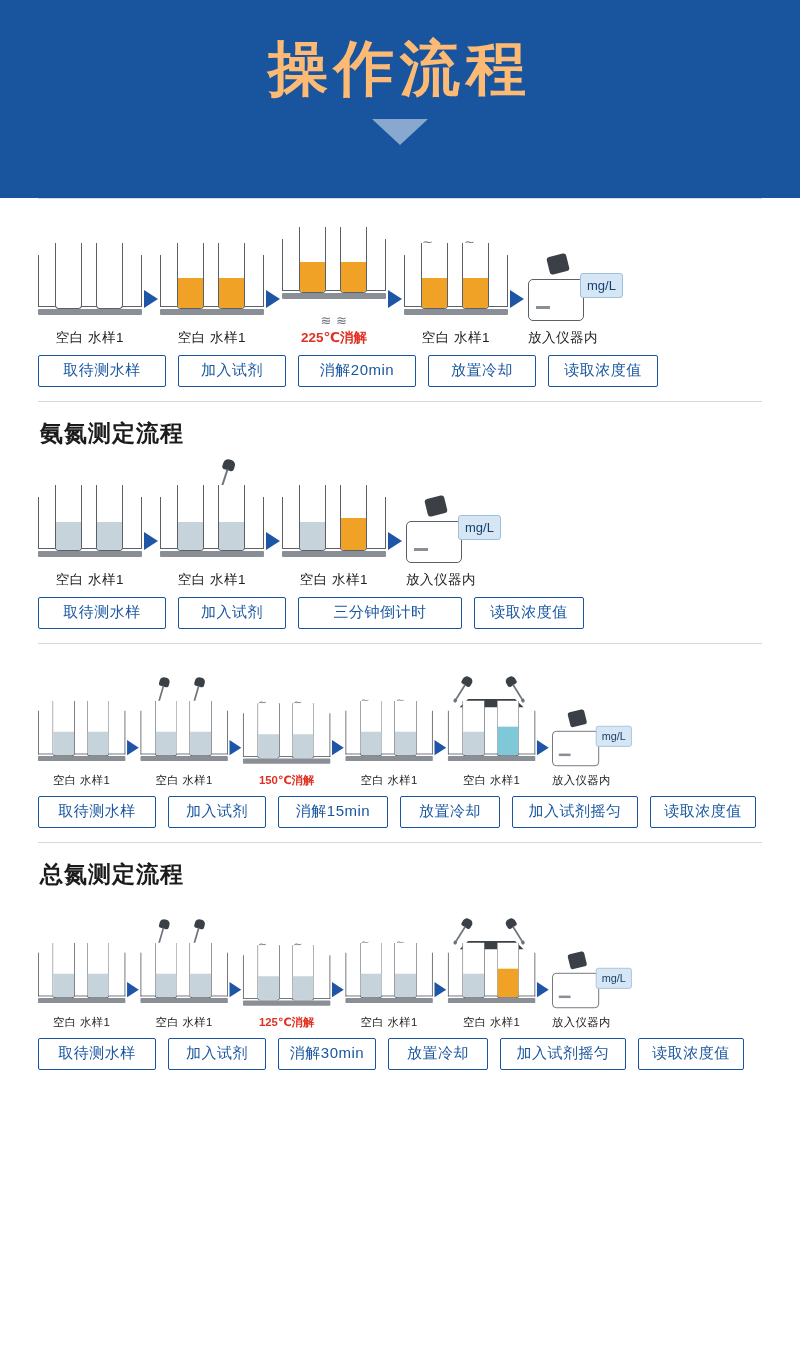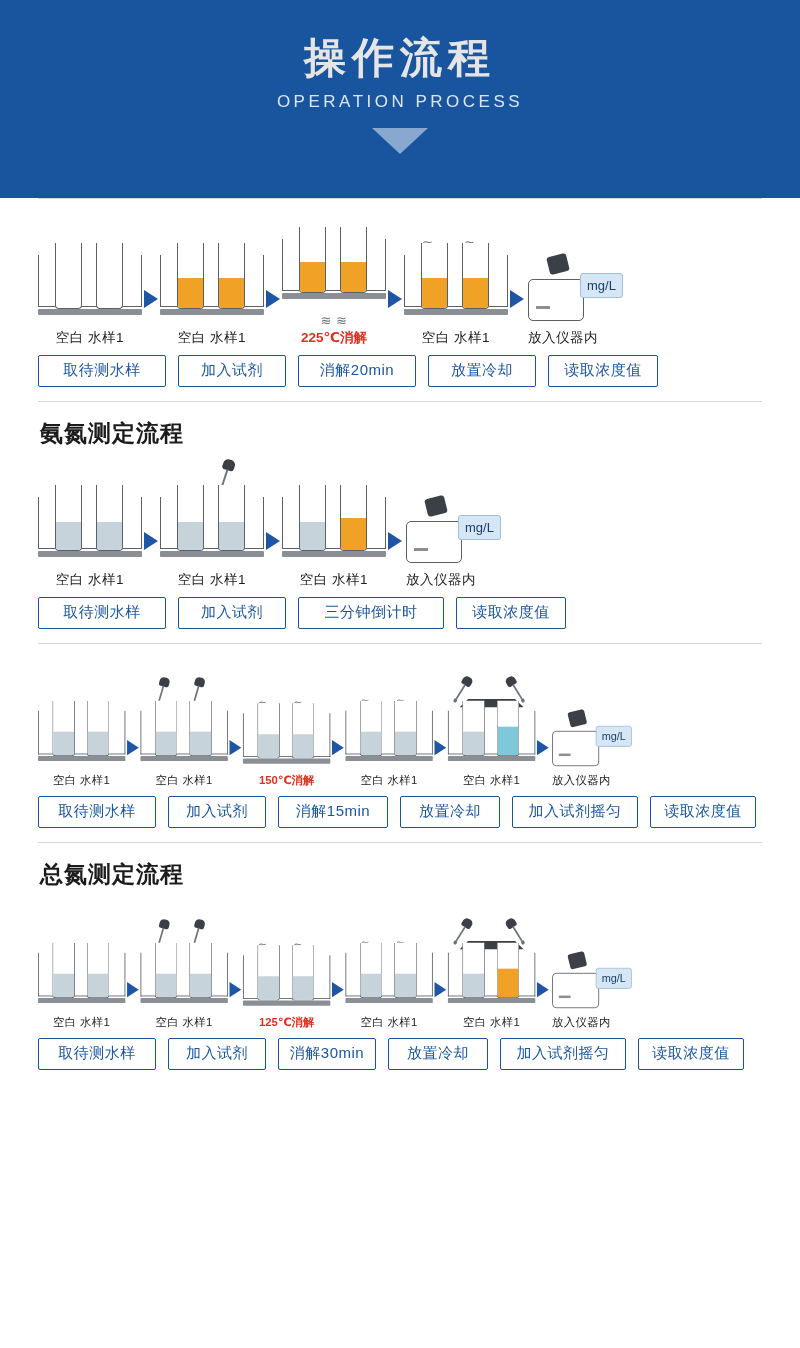--- a/index.html
+++ b/index.html
@@ -23,22 +23,22 @@
     height: 198px;
     background: #19559f;
     position: relative;
     display: flex;
     flex-direction: column;
     align-items: center;
     justify-content: flex-start;
     padding-top: 34px;
   }
   .banner-title {
-    color: #e5e5e5;
-    font-size: 42px;
+    color: #fdba74;
+    font-size: 60px;
     font-weight: bold;
     letter-spacing: 6px;
     line-height: 1.15;
     text-align: center;
   }
   .banner-sub {
     color: #dce6f3;
     font-size: 17px;
     letter-spacing: 3.5px;
     margin-top: 10px;
@@ -265,21 +265,20 @@
     border-bottom: 10px solid #3b3f46;
   }
 </style>
 </head>
 <body>
 
 <div class="page">
 
   <div class="banner">
     <div class="banner-title">操作流程</div>
-    <div class="banner-sub">OPERATION PROCESS</div>
     <svg class="banner-arrow" viewBox="0 0 56 26">
       <polygon points="0,0 56,0 28,26" fill="#88a8cf"></polygon>
     </svg>
   </div>
 
 
   <div class="content">
 
     <div class="section">
 
@@ -473,21 +472,21 @@
           <div class="caption">放入仪器内</div>
         </div>
 
       </div>
 
       <div class="label-row">
         <div class="label" style="width:128px">取待测水样</div>
         <div class="label-gap"></div>
         <div class="label" style="width:108px">加入试剂</div>
         <div class="label-gap"></div>
-        <div class="label" style="width:146px">三分钟倒计时</div>
+        <div class="label" style="width:164px">三分钟倒计时</div>
         <div class="label-gap"></div>
         <div class="label" style="width:110px">读取浓度值</div>
       </div>
     </div>
 
     <div class="section">
 
       <div class="flow-row" style="transform:scale(0.84);transform-origin:left bottom;">
 
         <div class="step">

